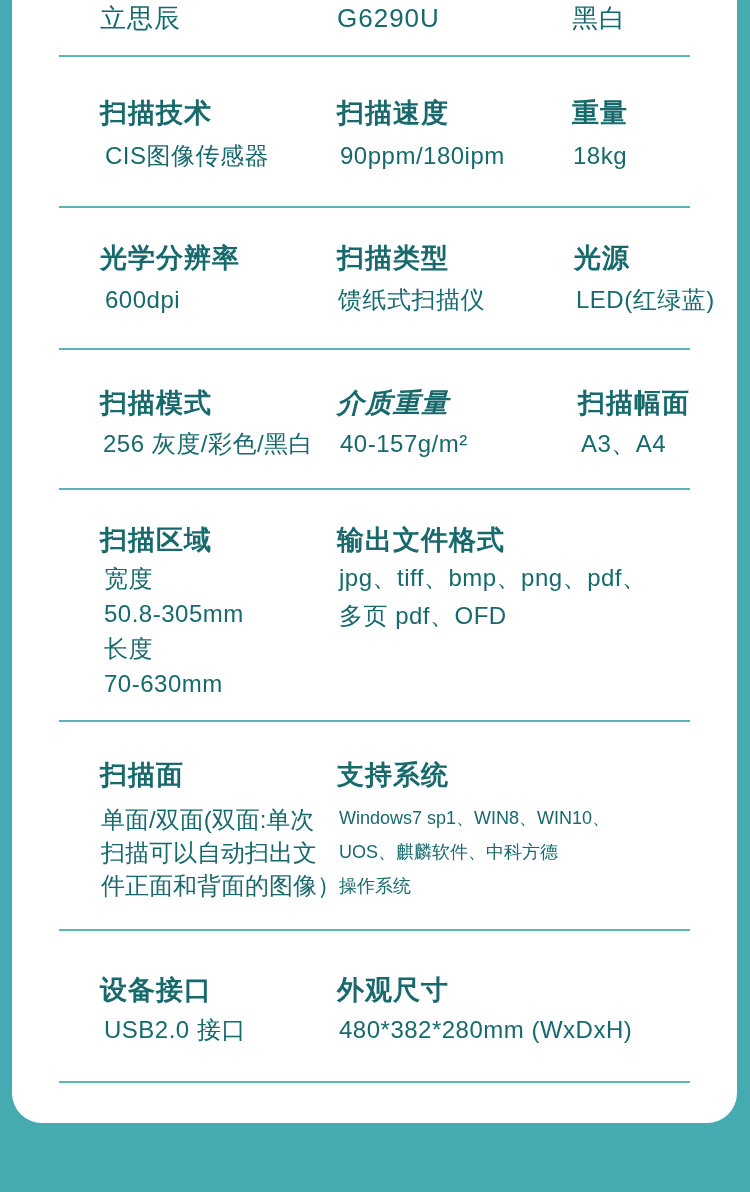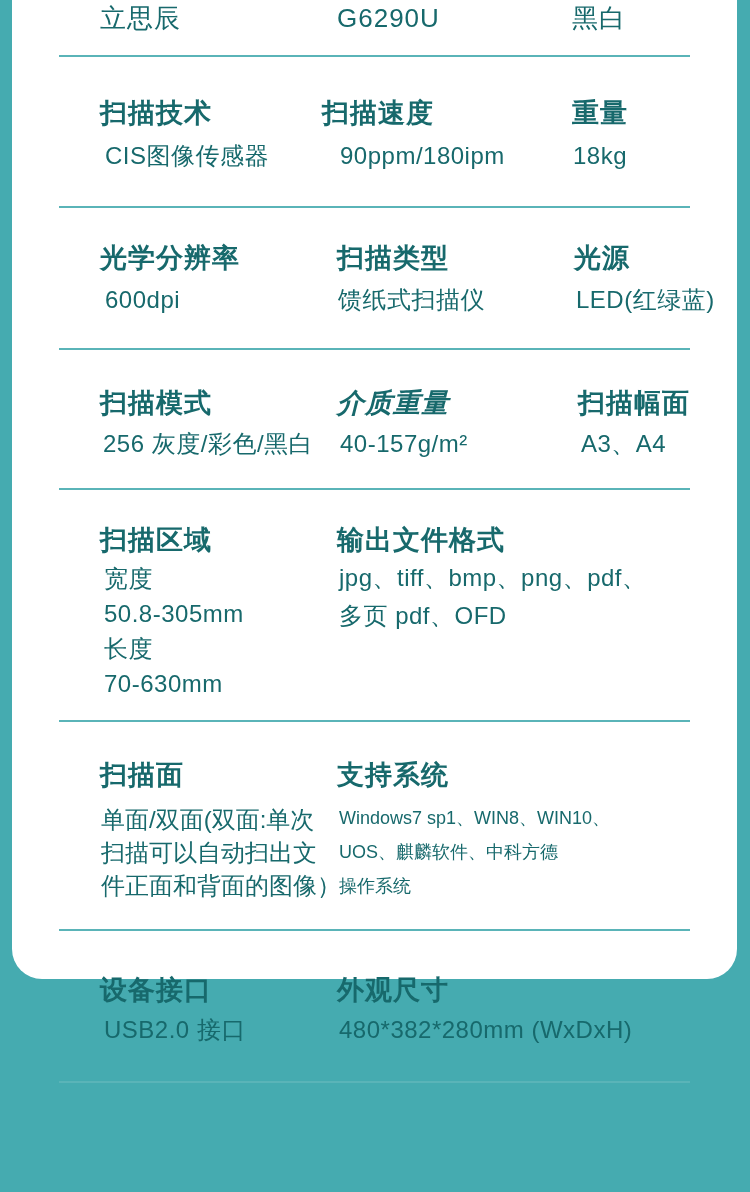--- a/index.html
+++ b/index.html
@@ -11,21 +11,21 @@
   *{margin:0;padding:0;box-sizing:border-box;}
   html,body{width:750px;height:1192px;overflow:hidden;}
   body{
     background:var(--bg);
     font-family:"Liberation Sans","DejaVu Sans",sans-serif;
     position:relative;
   }
   .card{
     position:absolute;
     left:12px; top:0;
-    width:725px; height:979px;
+    width:725px; height:1123px;
     background:var(--card);
     border-radius:0 0 30px 30px;
   }
   .abs{position:absolute;color:var(--text);}
   .toprow{font-size:26px;font-weight:500;line-height:30px;letter-spacing:1px;}
   .label{font-size:27px;font-weight:700;line-height:34px;letter-spacing:1px;}
   .value{font-size:24px;font-weight:400;line-height:31px;white-space:pre-line;letter-spacing:0.5px;}
   .value.lh35{line-height:35px;}
   .value.lh38{line-height:38px;}
   .value.lh33{line-height:33px;letter-spacing:0;}
@@ -42,21 +42,21 @@
 <div class="card">
 
   <div class="abs toprow" style="left:88px;top:3px;">立思辰</div>
   <div class="abs toprow" style="left:325px;top:3px;">G6290U</div>
   <div class="abs toprow" style="left:560px;top:3px;">黑白</div>
 
   <div class="divider" style="top:55px;"></div>
 
   <div class="abs label" style="left:88px;top:96px;text-align:right;">扫描技术</div>
   <div class="abs value" style="left:93px;top:140px;">CIS图像传感器</div>
-  <div class="abs label" style="left:310px;top:96px;">扫描速度</div>
+  <div class="abs label" style="left:325px;top:96px;">扫描速度</div>
   <div class="abs value" style="left:328px;top:140px;">90ppm/180ipm</div>
   <div class="abs label" style="left:560px;top:96px;">重量</div>
   <div class="abs value" style="left:561px;top:140px;">18kg</div>
 
   <div class="divider" style="top:206px;"></div>
 
   <div class="abs label" style="left:88px;top:241px;">光学分辨率</div>
   <div class="abs value" style="left:93px;top:284px;">600dpi</div>
   <div class="abs label" style="left:325px;top:241px;">扫描类型</div>
   <div class="abs value" style="left:326px;top:284px;">馈纸式扫描仪</div>

